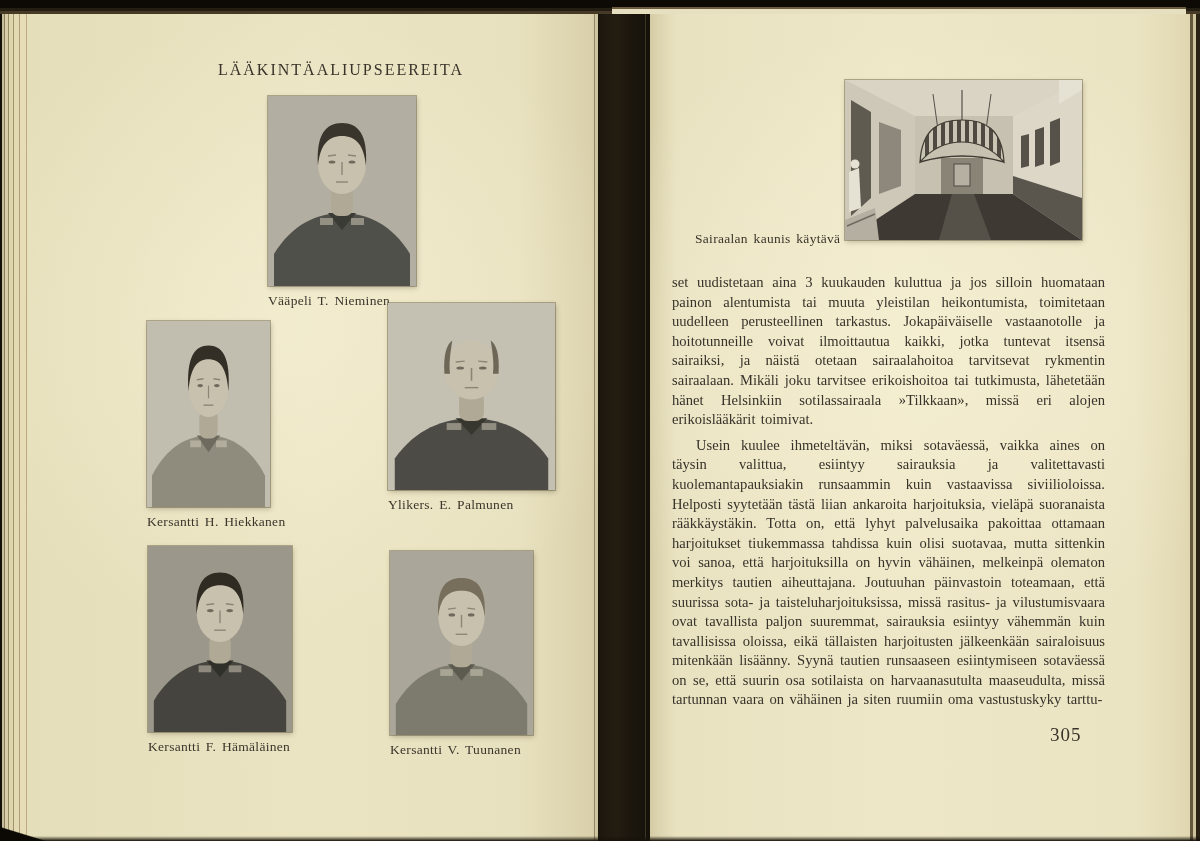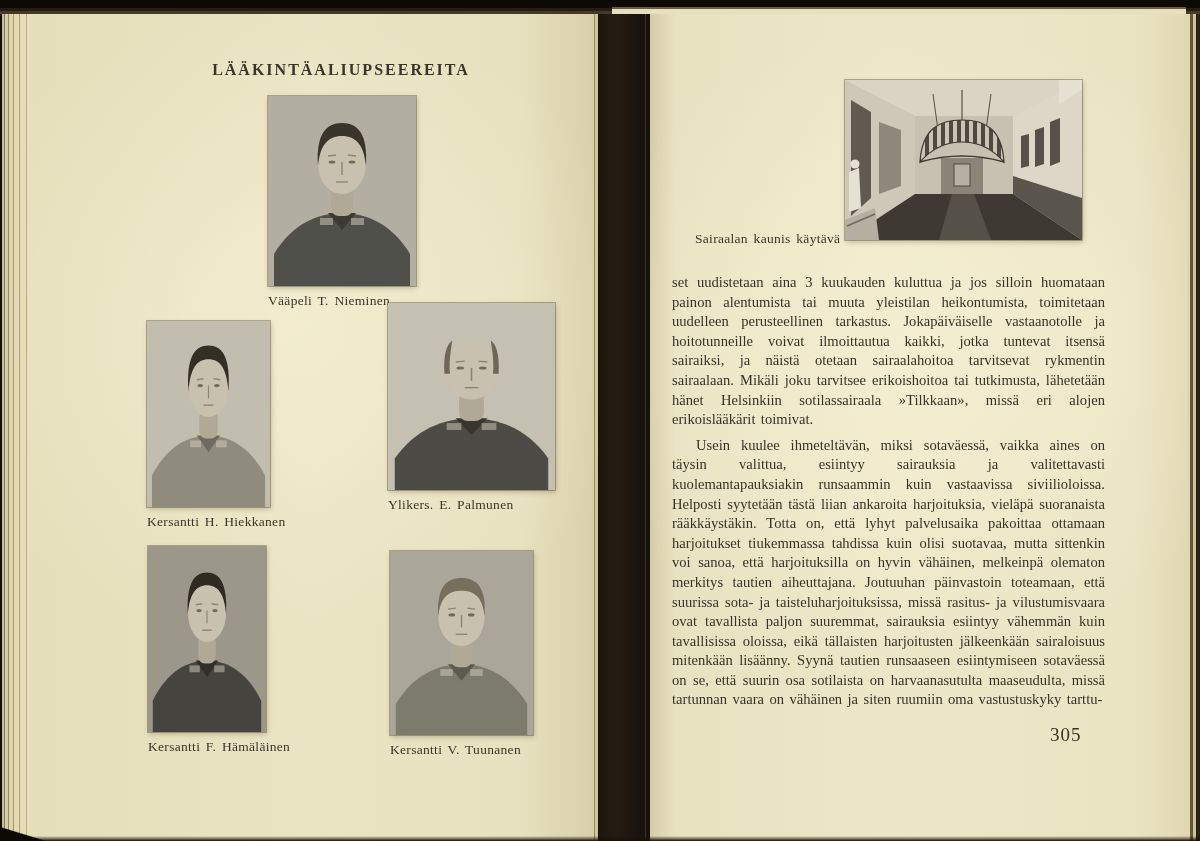--- a/index.html
+++ b/index.html
@@ -38,21 +38,21 @@
     background:
       radial-gradient(ellipse 520px 420px at 45% 38%,rgba(252,246,220,.45),rgba(0,0,0,0) 75%),
       linear-gradient(90deg,#e5deba 0%,#ebe4c3 50%,#e8e1bf 86%,#d8cfa9 100%);}
   .right-page{left:650px;top:8px;width:537px;
     background:
       radial-gradient(ellipse 500px 420px at 50% 40%,rgba(253,247,222,.45),rgba(0,0,0,0) 75%),
       linear-gradient(90deg,#d6cda7 0%,#e9e2c1 5%,#eee7c7 45%,#ebe4c3 90%,#e1d8b2 100%);}
 
   
   .page-title{position:absolute;left:313px;top:48px;transform:translateX(-50%);
-    font-weight:bold;font-size:16px;letter-spacing:2px;color:#39332a;white-space:nowrap;}
+    font-weight:normal;font-size:16px;letter-spacing:2px;color:#39332a;white-space:nowrap;}
 
   figure.photo{position:absolute;margin:0;}
   .photo-frame{width:100%;box-shadow:0 0 0 1px rgba(86,74,50,.4),1px 2px 5px rgba(70,58,36,.3);
     background:#a9a599;overflow:hidden;}
   .photo-frame svg{display:block;width:100%;height:100%;}
   figcaption{margin-top:7px;text-align:left;white-space:nowrap;
     font-size:13.5px;color:#3b352c;letter-spacing:.3px;word-spacing:2px;}
 
   
   .ph-bg{fill:var(--phbg,#b3afa2);}
@@ -154,21 +154,21 @@
               <path d="M74,66 L74,79"></path>
               <path d="M68,86 L80,86"></path>
           </g>
           <rect class="ph-tab" x="52" y="122" width="13" height="7"></rect>
           <rect class="ph-tab" x="83" y="122" width="13" height="7"></rect>
         </svg>
       </div>
       <figcaption>Ylikers. E. Palmunen</figcaption>
     </figure>
 
-    <figure class="photo" style="left:120px;top:533px;width:118px;--phbg:#9b978a;--phuni:#45443f;--phcol:#30302a;--phhair:#2f2a22;">
+    <figure class="photo" style="left:120px;top:533px;width:144px;--phbg:#9b978a;--phuni:#45443f;--phcol:#30302a;--phhair:#2f2a22;">
       <div class="photo-frame" style="height:186px;">
         <svg viewBox="0 0 148 190" preserveAspectRatio="none" aria-hidden="true">
           <rect class="ph-bg" width="148" height="190"></rect>
           <path class="ph-uniform" d="M6,190 L6,158 C24,128 50,117 74,117 C98,117 124,128 142,158 L142,190 Z"></path>
           <path class="ph-collar" d="M60,117 L74,134 L88,117 Z"></path>
           <rect class="ph-skin-sh" x="63" y="90" width="22" height="30" rx="8"></rect>
           <ellipse class="ph-skin" cx="74" cy="68" rx="24" ry="30"></ellipse>
           <path class="ph-hair" d="M50,70 C48,38 58,27 74,27 C90,27 100,38 98,70 C96,49 88,40 74,40 C60,40 52,49 50,70 Z"></path>
           <g class="ph-face">
             <ellipse cx="64" cy="66" rx="3.4" ry="1.6"></ellipse>

